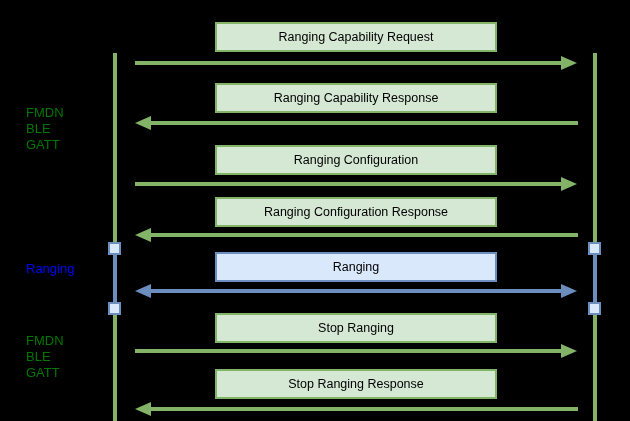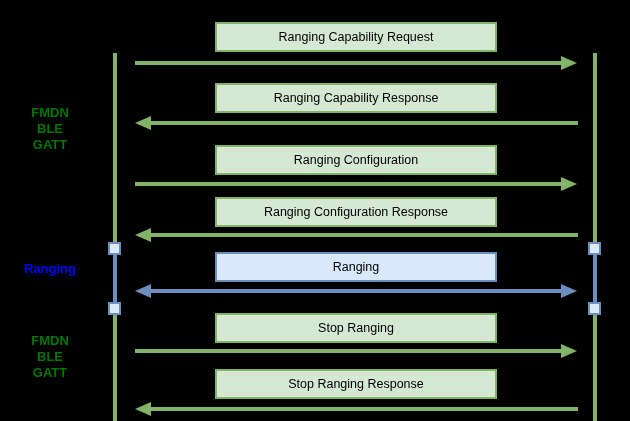--- a/index.html
+++ b/index.html
@@ -34,22 +34,22 @@
   
   .aline{position:absolute;height:4px;background:var(--green-stroke);}
   .aline.blue{background:var(--blue-stroke);}
   .ahead{position:absolute;width:0;height:0;border-top:7px solid transparent;border-bottom:7px solid transparent;}
   .ahead.rt{border-left:16px solid var(--green-stroke);}
   .ahead.lt{border-right:16px solid var(--green-stroke);}
   .ahead.rt.blue{border-left-color:var(--blue-stroke);}
   .ahead.lt.blue{border-right-color:var(--blue-stroke);}
   
   .side-label{
-    position:absolute;left:4px;width:92px;text-align:center;
-    font-weight:bold;font-size:13px;line-height:16px;
+    position:absolute;left:26px;width:92px;text-align:left;
+    font-weight:normal;font-size:13px;line-height:16px;
   }
   .side-label.green{color:var(--label-green);}
   .side-label.blue{color:var(--label-blue);}
   .side-label span{display:block;}
 </style>
 </head>
 <body>
 
 <div class="stage">
 

